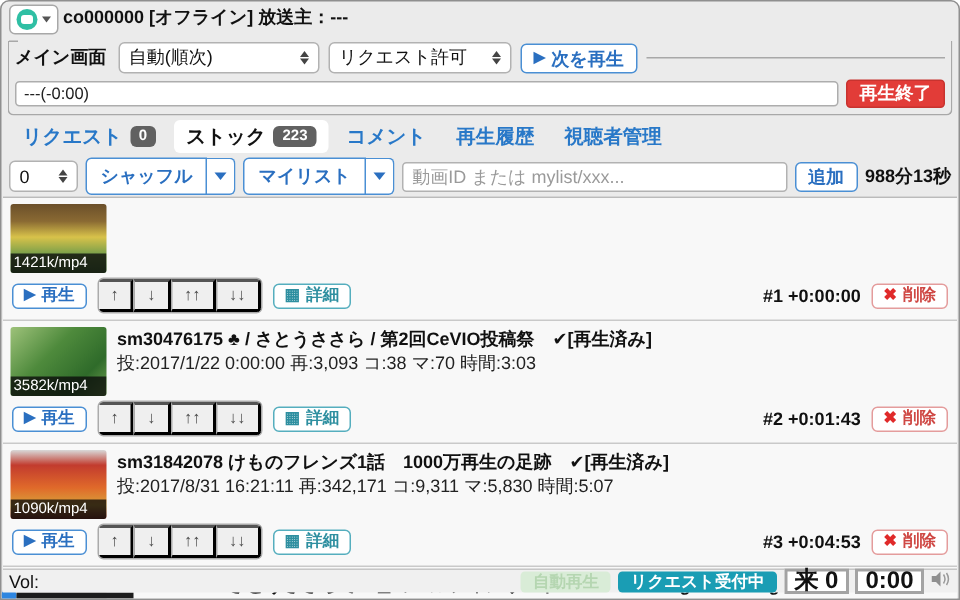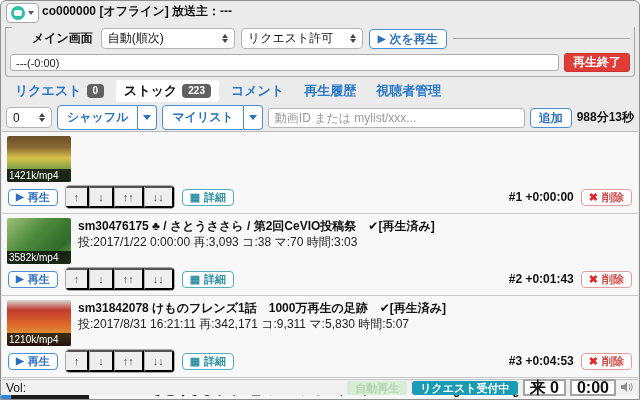--- a/index.html
+++ b/index.html
@@ -19,21 +19,21 @@
   .bc-btn { display:flex; align-items:center; gap:3px; background:#fff; border:1px solid #a8a8a8; border-radius:4px; padding:1px 4px; height:20px; }
   .nico-icon { width:14px; height:14px; border-radius:50%; background:#2fbfa4; position:relative; flex:none; }
   .nico-icon::after { content:""; position:absolute; left:3px; top:4px; width:8px; height:6px; background:#fff; border-radius:2px; }
   .bc-caret { width:0; height:0; border-left:3px solid transparent; border-right:3px solid transparent; border-top:4px solid #555; }
   .bc-status { font-size:12px; font-weight:bold; color:#111; }
 
   
   .main-panel { position:relative; margin:13px 4px 2px; border:1px solid #a8a8a8; border-top:none; border-radius:0 0 4px 4px; padding:0 4px 4px; }
   .main-panel::before { content:""; position:absolute; top:0; left:0; width:6px; height:1px; background:#a8a8a8; }
   .mp-row1 { display:flex; align-items:center; gap:6px; margin-top:-11px; height:23px; }
-  .mp-legend { font-size:12px; font-weight:bold; color:#111; padding-right:2px; white-space:nowrap;margin-left:22px; }
+  .mp-legend { font-size:12px; font-weight:bold; color:#111; padding-right:2px; white-space:nowrap; }
   .mp-topline { flex:1; height:1px; background:#a8a8a8; }
   .sel { display:flex; align-items:center; justify-content:space-between; background:#fff; border:1px solid #b2b2b2; border-radius:4px; height:21px; padding:0 6px; font-size:12px; color:#111; }
   .sel-mode { width:134px; } .sel-req { width:122px; } .sel-count { width:46px; }
   .spinner { display:flex; flex-direction:column; gap:1px; margin-left:5px; }
   .spinner i { width:0; height:0; border-left:3px solid transparent; border-right:3px solid transparent; }
   .spinner .su { border-bottom:4px solid #444; } .spinner .sd { border-top:4px solid #444; }
   .btn { display:inline-flex; align-items:center; gap:4px; background:#fff; border-radius:4px; font-size:12px; line-height:1; padding:3px 8px; white-space:nowrap; }
   .btn-blue { border:1px solid #4a8fd4; color:#2a6fc0; font-weight:bold; }
   .mp-row2 { display:flex; align-items:center; gap:5px; margin-top:3px; }
   .np-input { flex:1; height:17px; border:1px solid #adadad; border-radius:3px; background:#fff; font-size:11px; color:#222; padding:0 5px; font-family:inherit; }
@@ -243,21 +243,21 @@
         <button class="btn btn-del btn-sm">
             <span class="cross">✖</span>
             <span>削除</span>
           </button>
       </div>
     </div>
 
     <div class="item">
       <div class="item-main">
         <div class="thumb t3">
-          <span class="thumb-label">1210k/mp4</span>
+          <span class="thumb-label">1090k/mp4</span>
         </div>
         <div class="item-text">
           <div class="item-title"><span>sm31842078 けものフレンズ1話　1000万再生の足跡</span><span class="played">✔[再生済み]</span></div>
           <div class="item-info">投:2017/8/31 16:21:11 再:342,171 コ:9,311 マ:5,830 時間:5:07</div>
         </div>
       </div>
       <div class="item-actions">
         <button class="btn btn-blue btn-sm">
             <span class="play-tri">▶</span>
             <span>再生</span>

